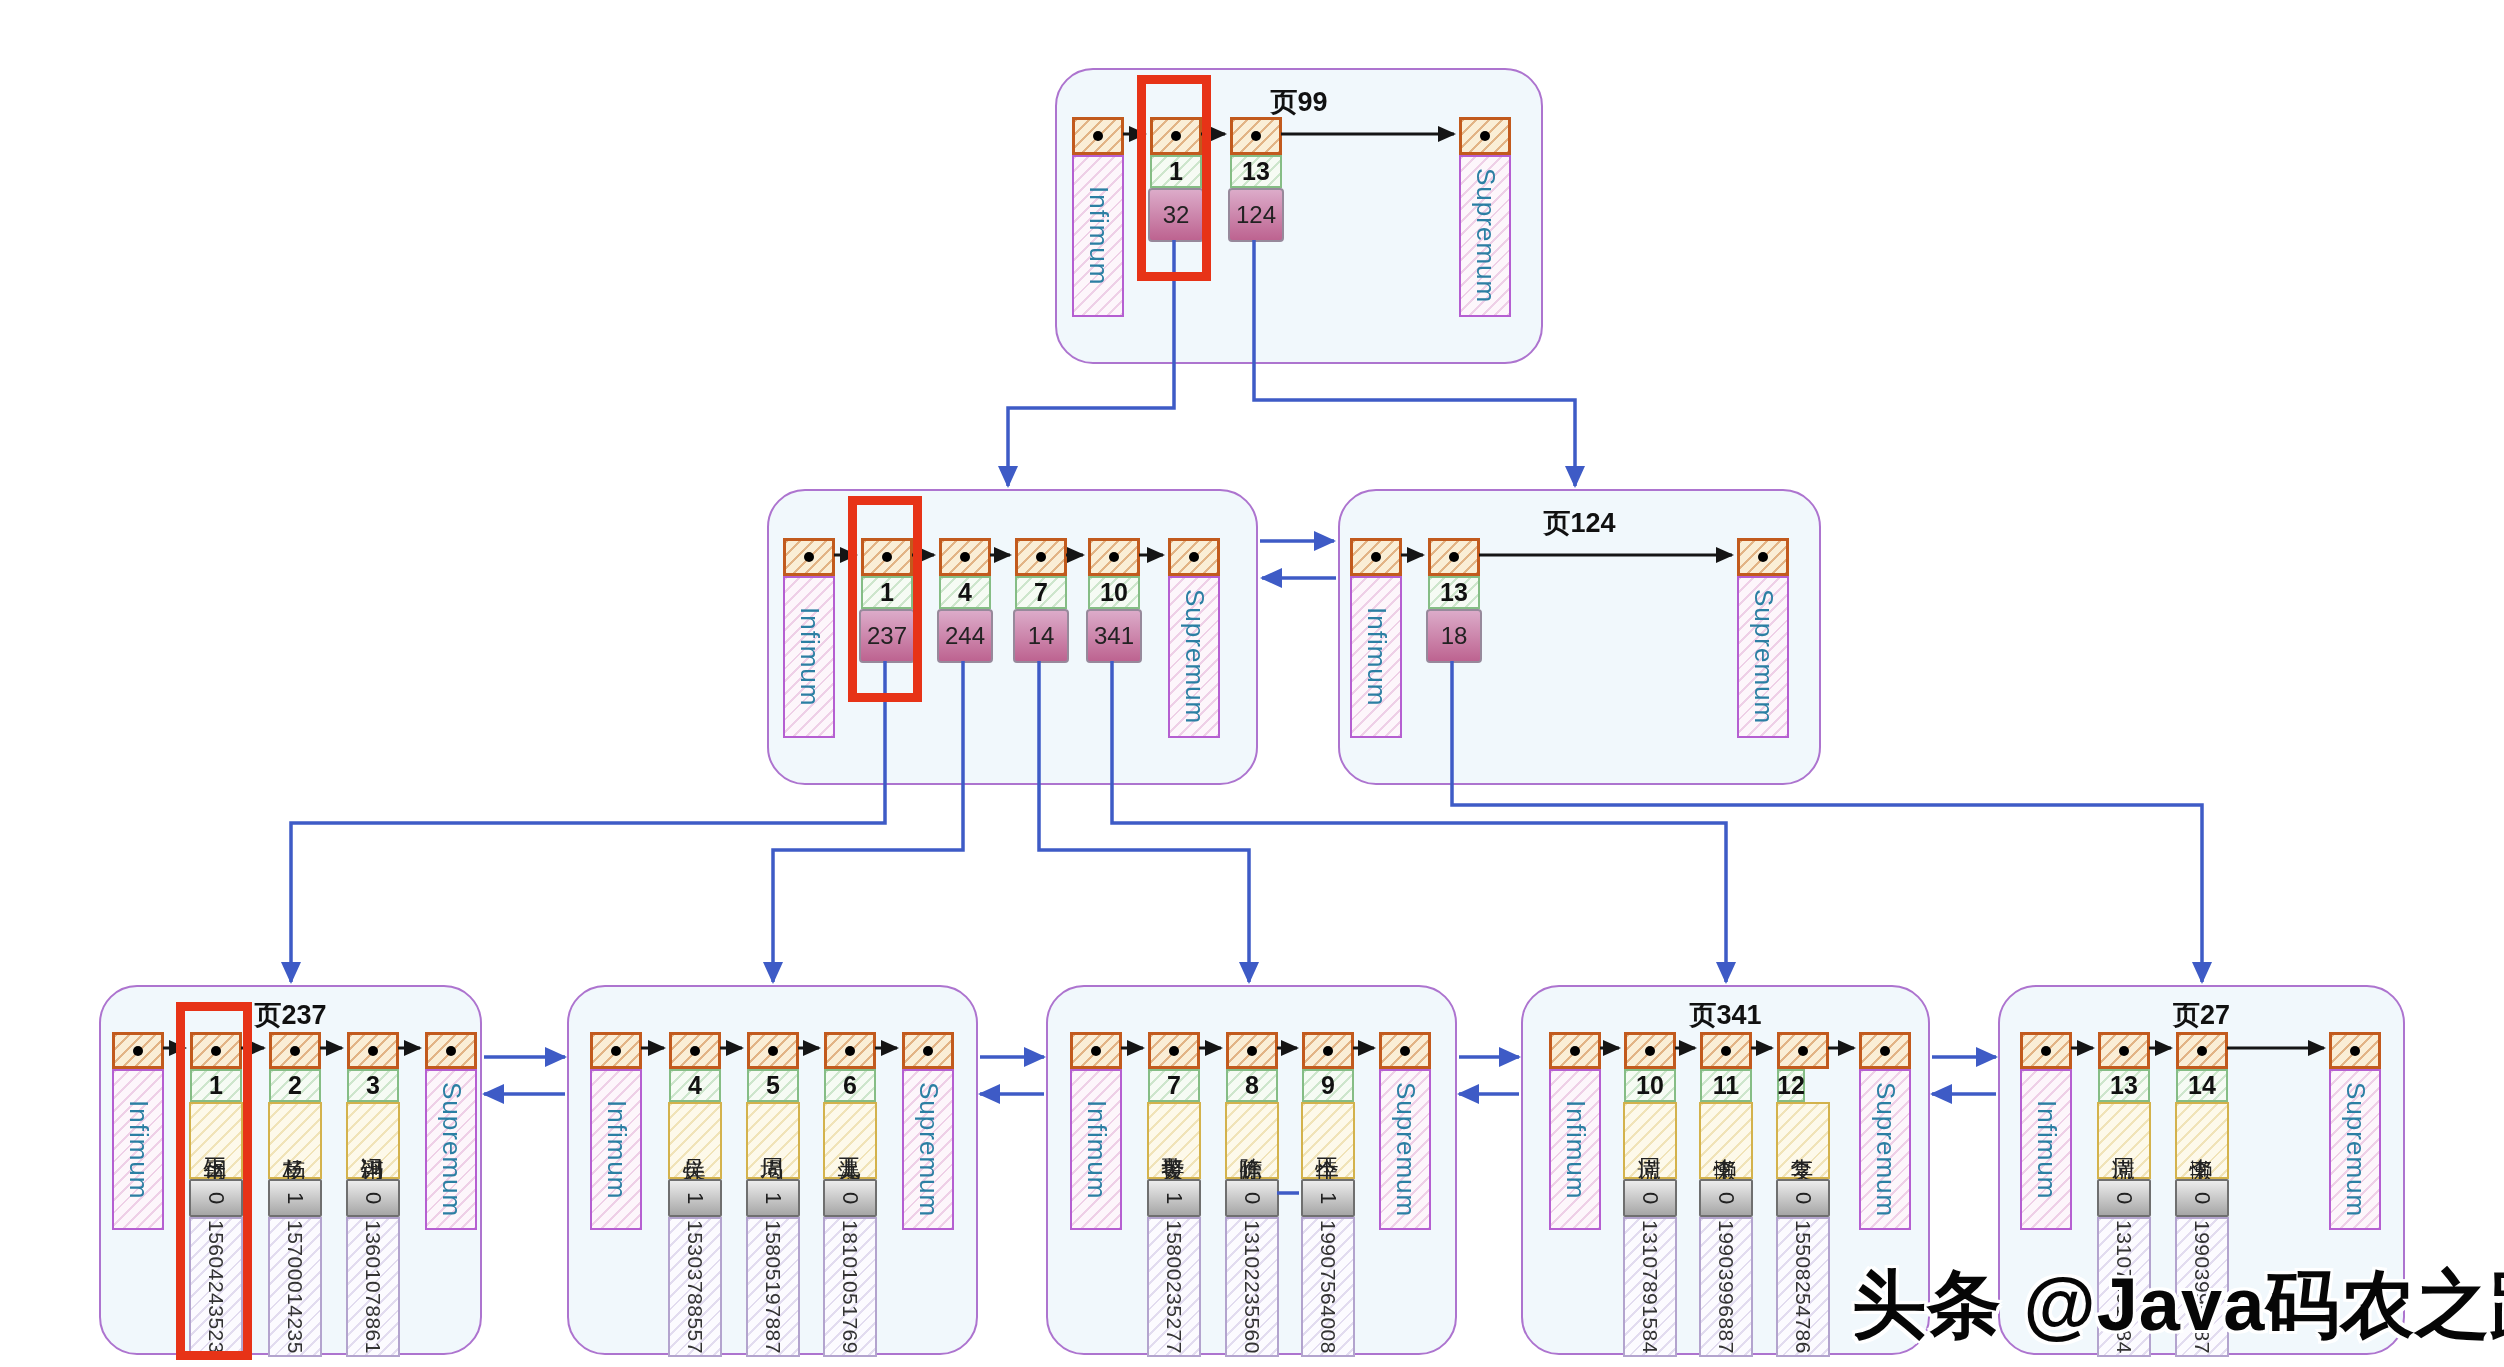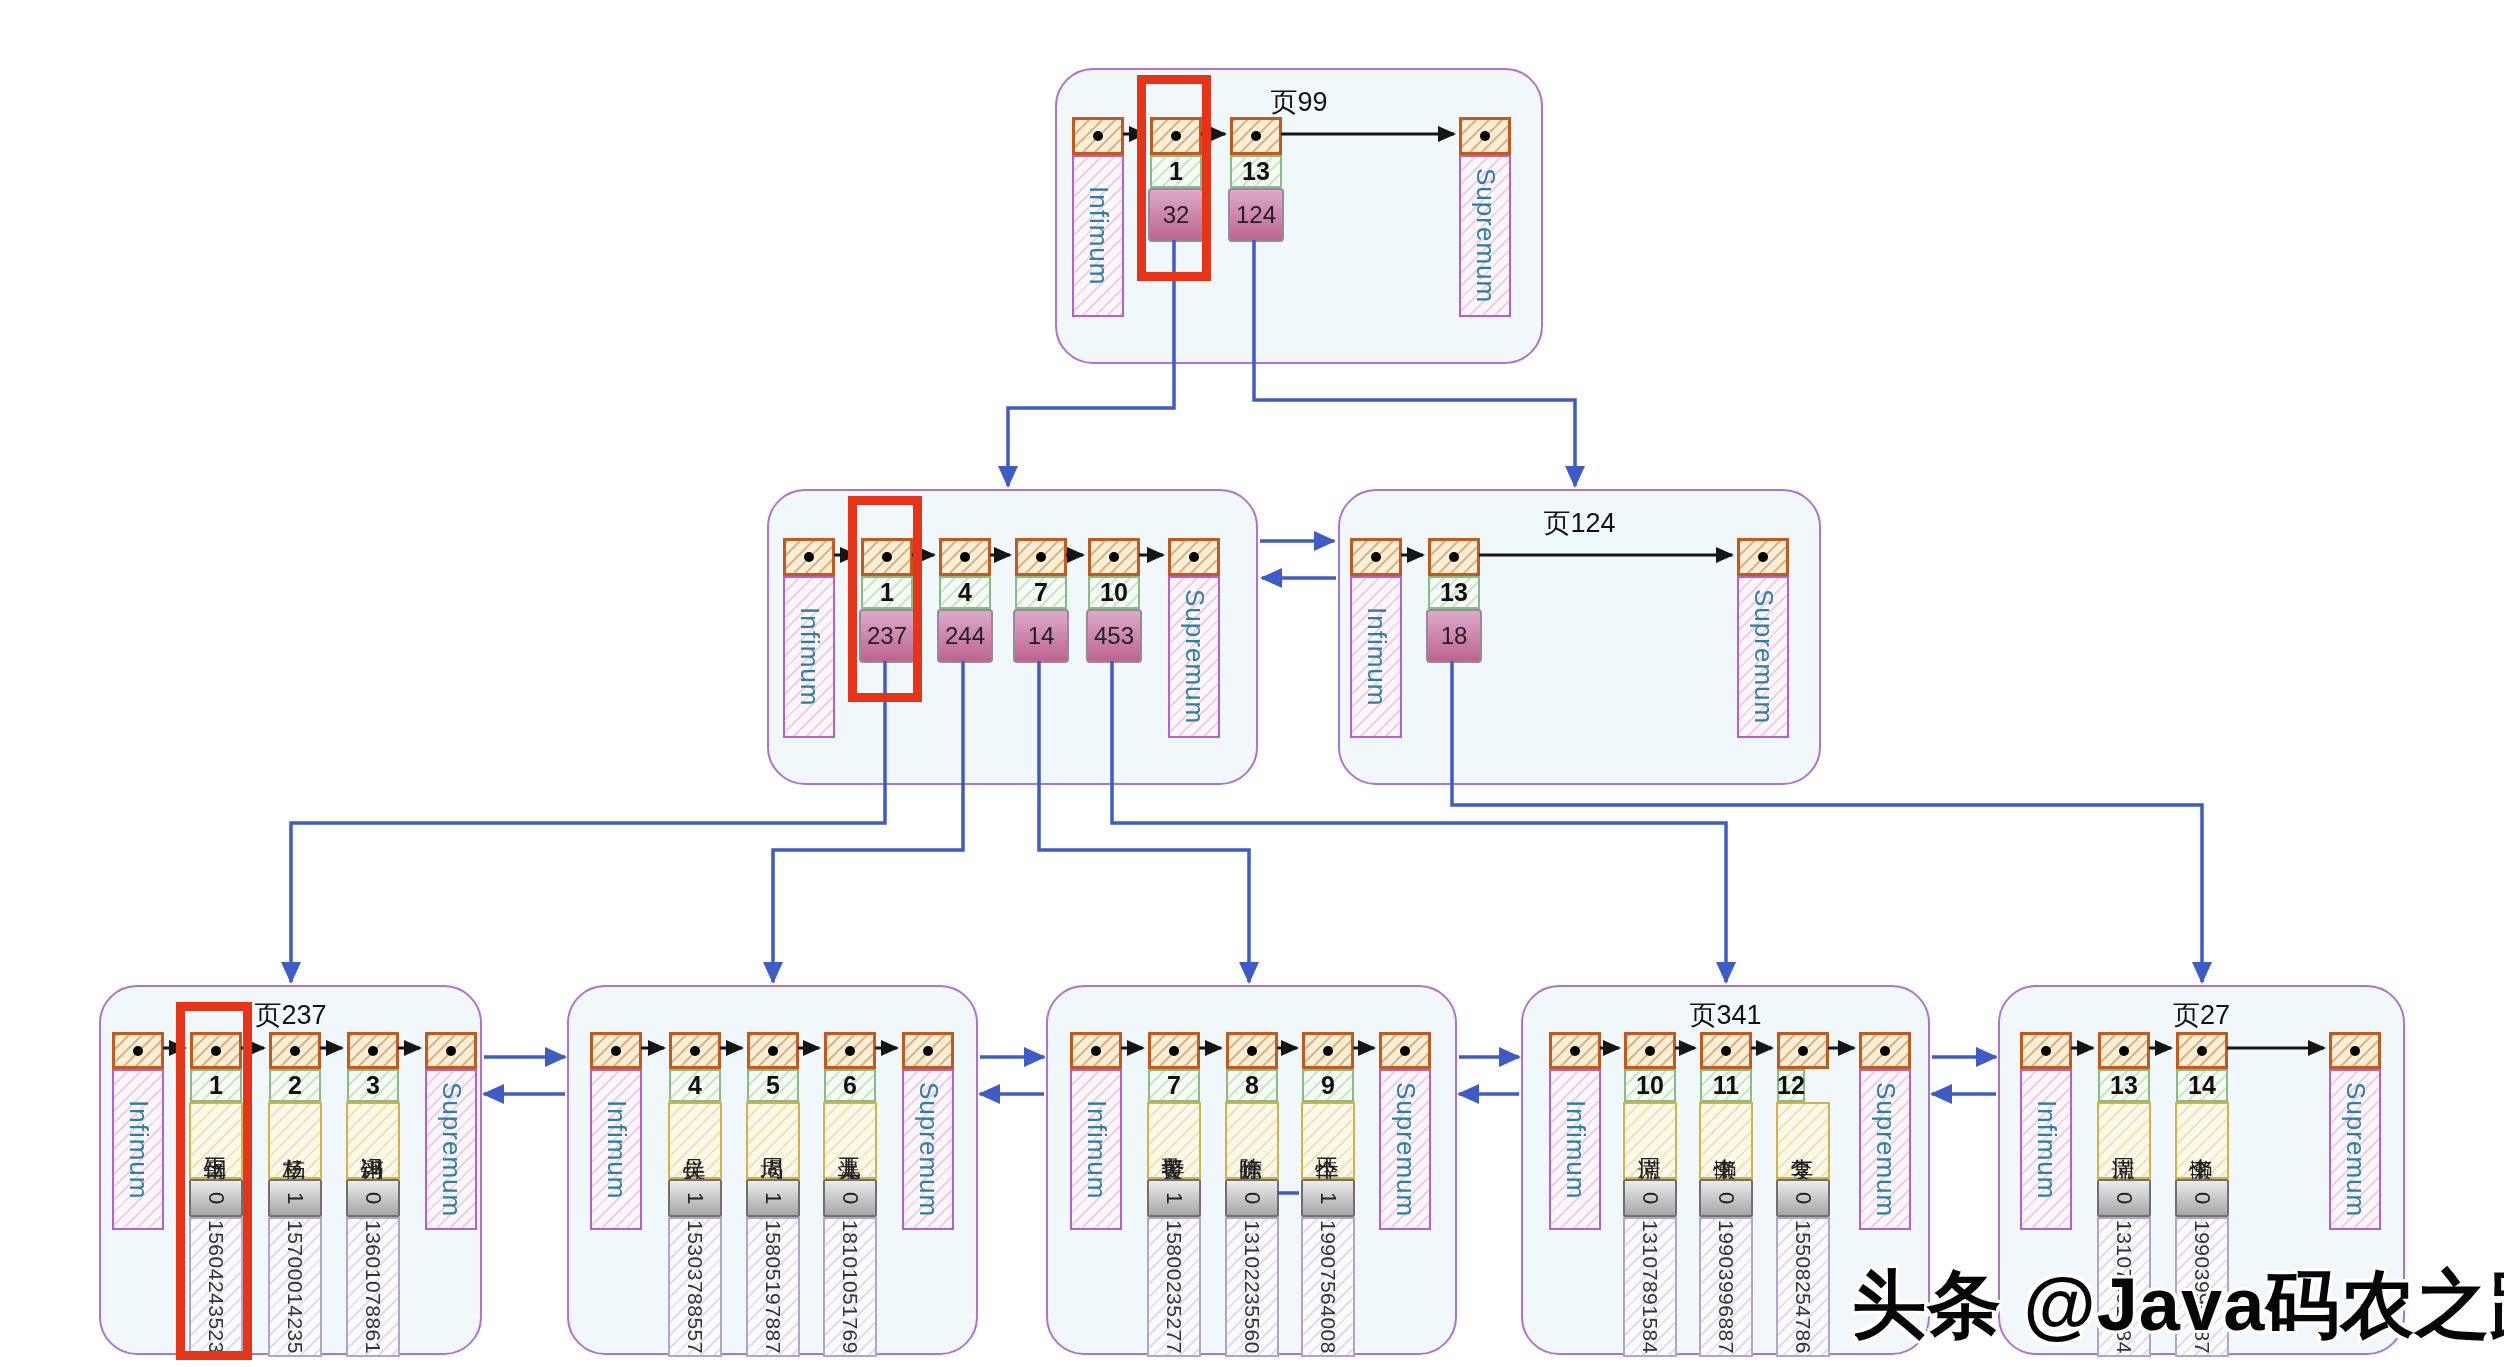--- a/index.html
+++ b/index.html
@@ -6,21 +6,21 @@
   #screen{
     position:relative;width:2504px;height:1367px;background:#ffffff;overflow:hidden;
     font-family:"Liberation Sans","DejaVu Sans",sans-serif;
   }
   .page{
     position:absolute;background:#f1f8fc;border:2px solid #ad74cf;border-radius:38px;
     box-sizing:border-box;z-index:1;
   }
   .page-title{
     position:absolute;left:0;right:0;text-align:center;font-size:27px;color:#111;
-    font-weight:400;z-index:2;
+    font-weight:700;z-index:2;
   }
   .rec-header{
     position:absolute;width:52px;box-sizing:border-box;border:3px solid #c25a1d;
     background:#faeed6 repeating-linear-gradient(135deg, rgba(197,109,35,.45) 0 2px, rgba(255,255,255,0) 2px 9px);
     display:flex;align-items:center;justify-content:center;z-index:3;
   }
   .dot{width:10px;height:10px;border-radius:50%;background:#000;}
   .key-box{
     position:absolute;width:52px;box-sizing:border-box;border:2px solid #85bd85;
     background:#f6fbf4 repeating-linear-gradient(135deg, rgba(130,190,130,.35) 0 2px, rgba(255,255,255,0) 2px 9px);
@@ -169,21 +169,21 @@
       <div class="ptr-box" style="left: 168px; top: 118px; width: 56px; height: 54px;">244</div>
       <div class="rec-header" style="left: 246px; top: 47px; width: 52px; height: 38px;">
         <span class="dot"></span>
       </div>
       <div class="key-box" style="left: 246px; top: 85px; width: 52px; height: 33px;">7</div>
       <div class="ptr-box" style="left: 244px; top: 118px; width: 56px; height: 54px;">14</div>
       <div class="rec-header" style="left: 319px; top: 47px; width: 52px; height: 38px;">
         <span class="dot"></span>
       </div>
       <div class="key-box" style="left: 319px; top: 85px; width: 52px; height: 33px;">10</div>
-      <div class="ptr-box" style="left: 317px; top: 118px; width: 56px; height: 54px;">453</div>
+      <div class="ptr-box" style="left: 317px; top: 118px; width: 56px; height: 54px;">341</div>
       <div class="rec-header" style="left: 399px; top: 47px; width: 52px; height: 38px;">
         <span class="dot"></span>
       </div>
       <div class="bar" style="left: 399px; top: 85px; width: 52px; height: 162px;">
         <span>Supremum</span>
       </div>
     </div>
     <div class="page" style="left: 1338px; top: 489px; width: 483px; height: 296px;">
       <div class="page-title" style="top: 14px;">页124</div>
       <div class="rec-header" style="left: 10px; top: 47px; width: 52px; height: 38px;">

